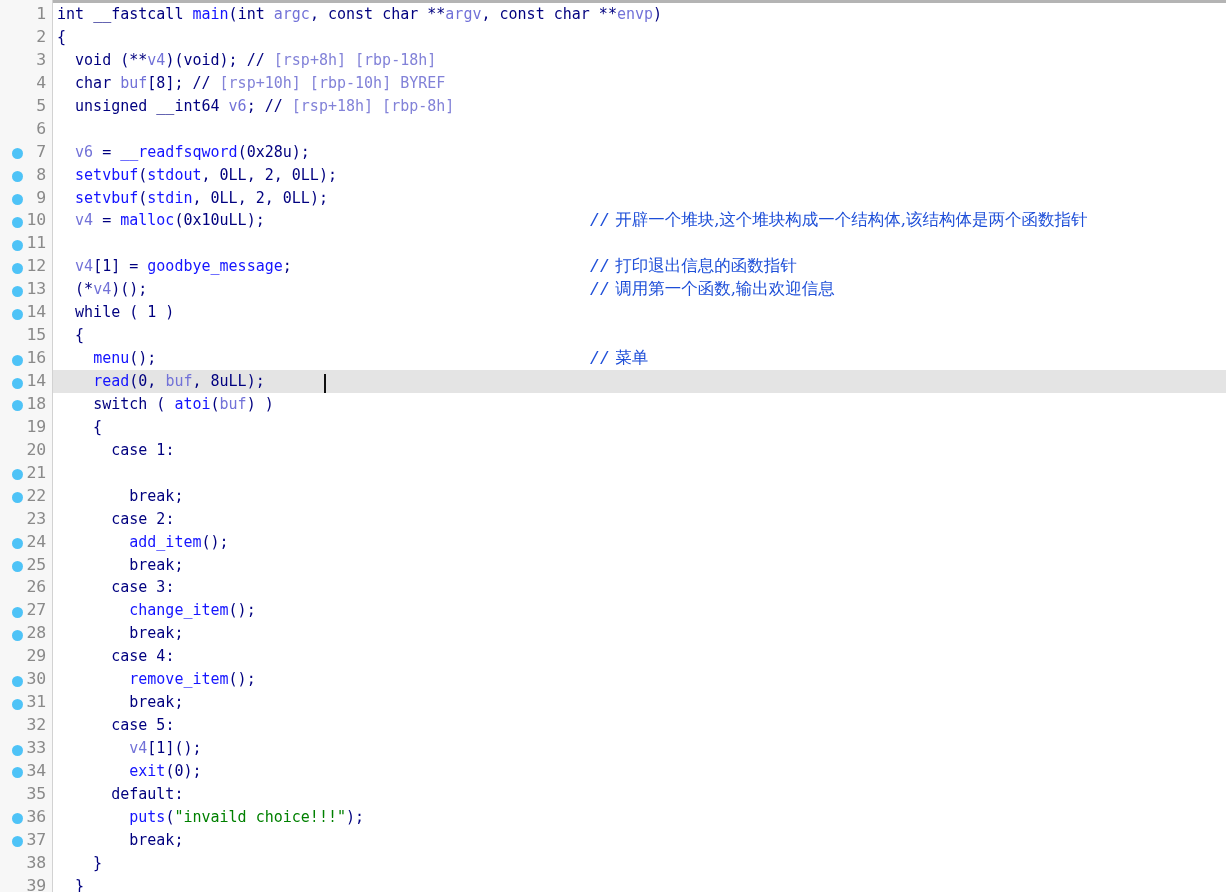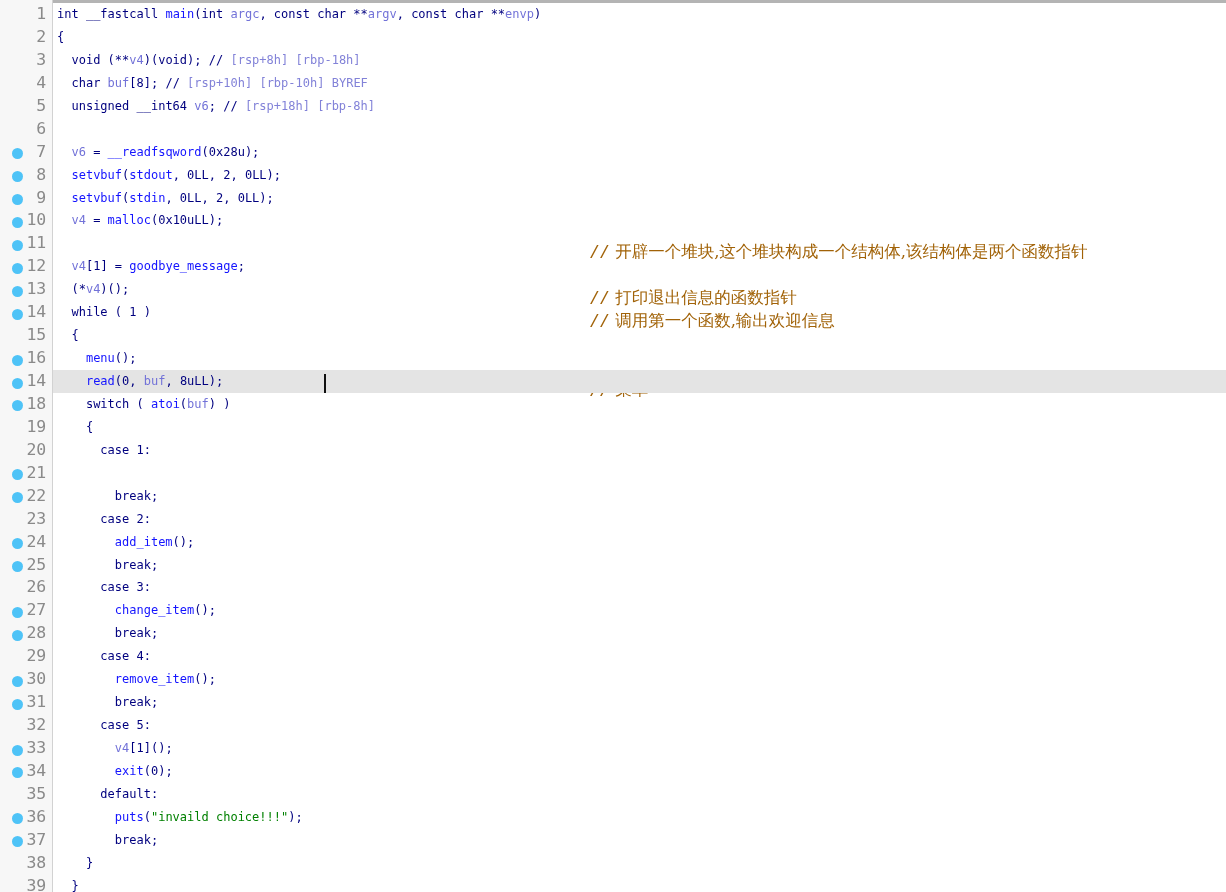--- a/index.html
+++ b/index.html
@@ -102,33 +102,32 @@
     text-align: right;
     font-size: 16.5px;
     color: #8a8a8a;
     letter-spacing: -0.2px;
   }
 
   .code {
     position: absolute;
     left: 57px;
     top: 0;
-    font-size: 12px;
+    font-size: 15px;
     color: #00007f;
     letter-spacing: 0px;
   }
 
   .cmt {
     position: absolute;
     top: 0;
     font-size: 16.5px;
-    color: #a16207;
+    color: #1d4ed8;
     font-family: "DejaVu Serif", "Liberation Serif", serif;
     white-space: pre;
-    margin-top: 32px;
   }
   .cmt .slashes {
     font-family: "DejaVu Sans Mono", "Liberation Mono", monospace;
     font-style: italic;
   }
 
   
   .kw   { color: #00007f; }            
   .fn   { color: #1414ff; }            
   .var  { color: #7272d8; }            

